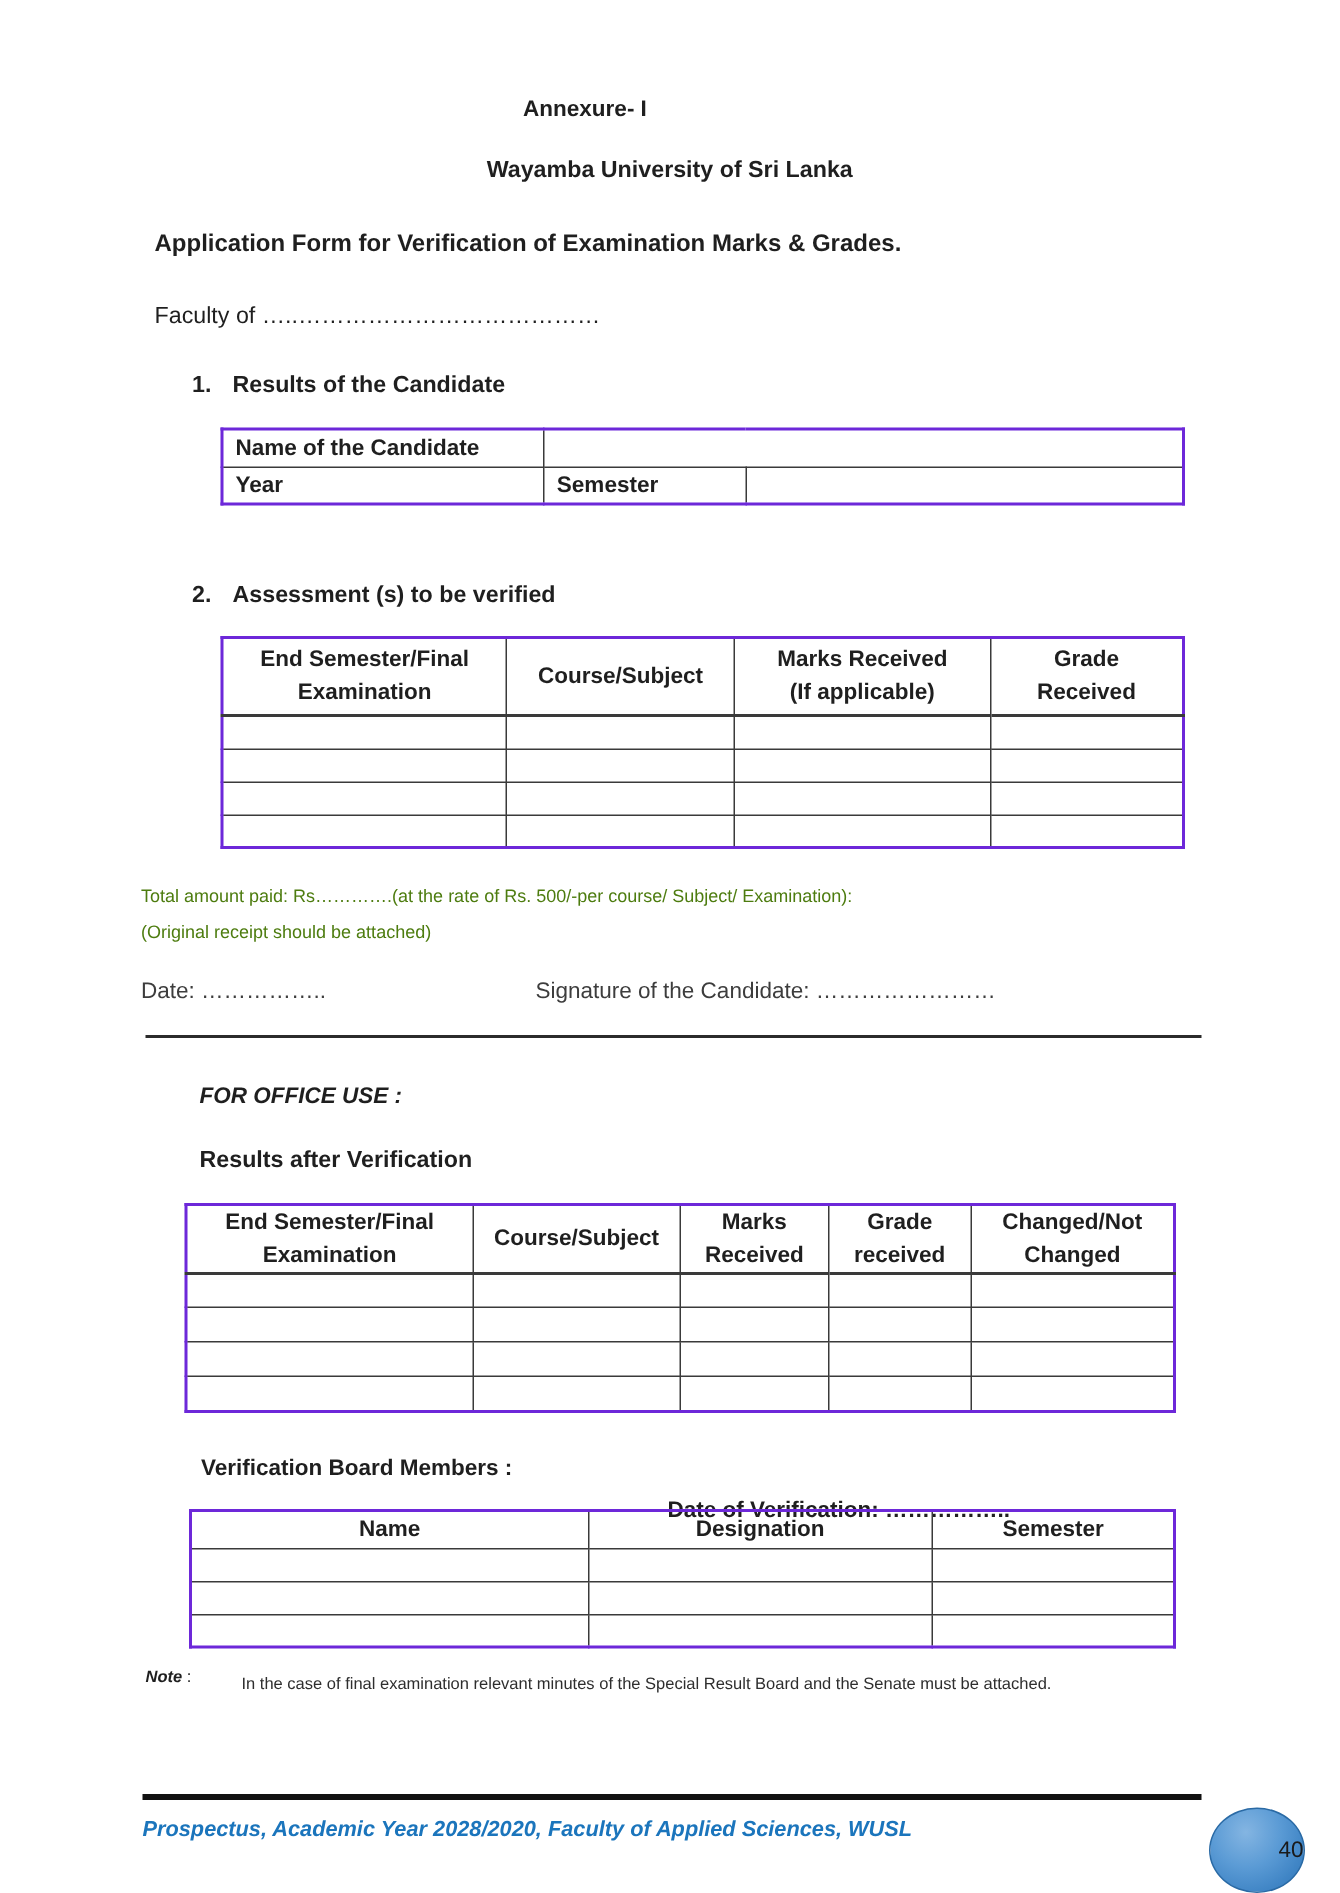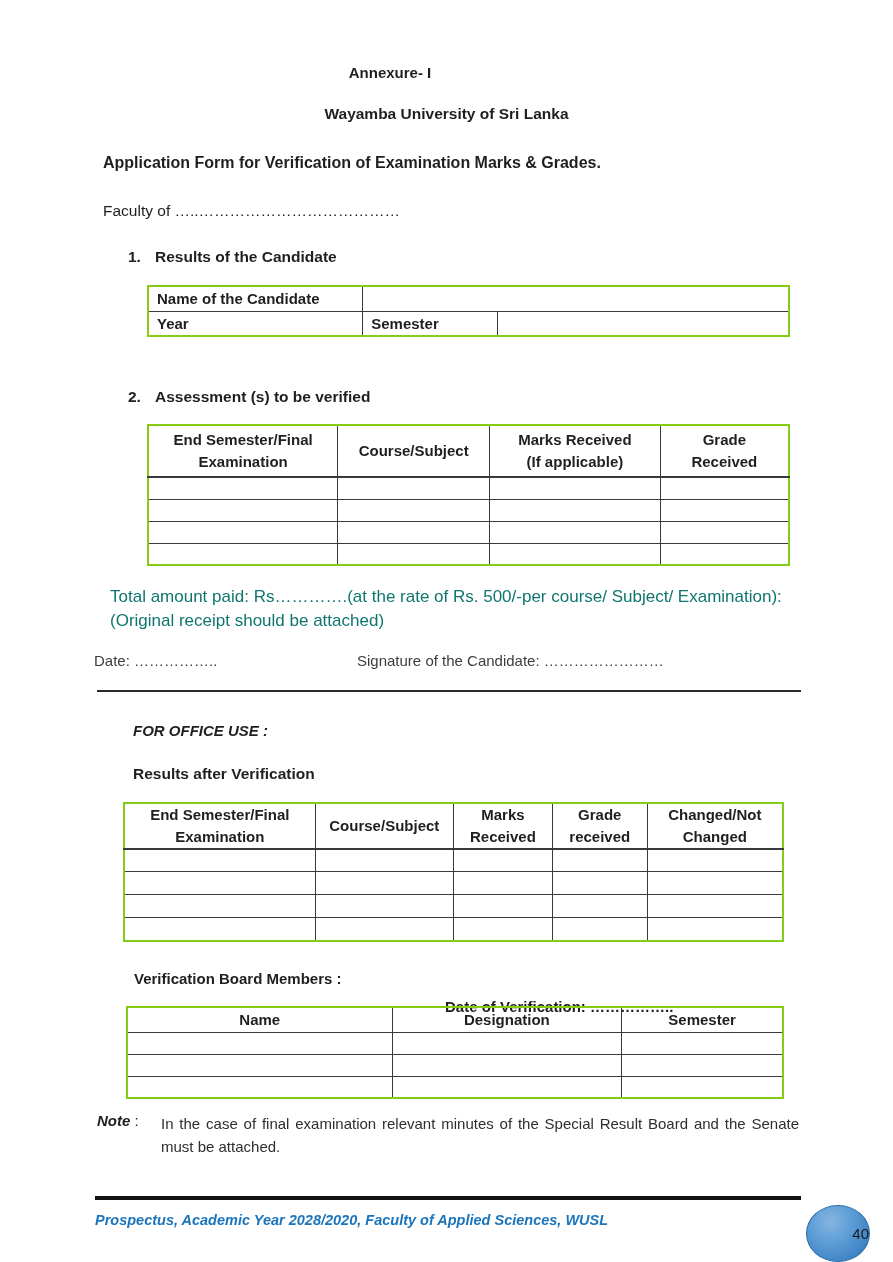--- a/index.html
+++ b/index.html
@@ -12,47 +12,47 @@
   .annexure{top:64px;left:0;right:113px;text-align:center;font-size:15px;font-weight:700;}
   .uni{top:105px;left:0;width:100%;text-align:center;font-size:15.5px;font-weight:700;}
   .form-title{top:154px;left:103px;font-size:16px;font-weight:700;}
   .faculty{top:202px;left:103px;font-size:15.5px;font-weight:400;}
   .sec-head{font-size:15.5px;font-weight:700;display:flex;}
   .sec-head .num{width:27px;}
   .sec1{top:248px;left:128px;}
   .sec2{top:388px;left:128px;}
 
   table{border-collapse:collapse;table-layout:fixed;}
-  table.doc{border:2px solid #84cc16;}
+  table.doc{border:2px solid #6d28d9;}
   table.doc td,table.doc th{border:1px solid #3a3a3a;padding:0;overflow:hidden;}
   .t-label{font-size:15px;font-weight:700;text-align:left;padding-left:8px !important;vertical-align:middle;}
   .t-head{font-size:15px;font-weight:700;text-align:center;vertical-align:middle;white-space:pre-line;line-height:1.45;}
   .hb td{border-bottom:2px solid #3a3a3a !important;}
 
   .table1{top:285px;left:147px;width:643px;}
   .table1 tr{height:25px;}
   .table2{top:424px;left:147px;width:643px;}
   .table2 tr.hdr{height:52px;}
   .table2 tr.row{height:22px;}
   .table3{top:802px;left:123px;width:661px;}
   .table3 tr.hdr{height:45px;}
   .table3 tr.row{height:23px;}
   .table4{top:1006px;left:126px;width:658px;}
   .table4 tr.hdr{height:25px;}
   .table4 tr.row{height:22px;}
 
-  .amount{top:585px;left:110px;width:730px;font-size:17px;color:#0f766e;line-height:24px;white-space:nowrap;}
+  .amount{top:585px;left:94px;width:730px;font-size:12px;color:#4d7c0f;line-height:24px;white-space:nowrap;}
   .datesig{top:652px;left:94px;width:700px;height:20px;font-size:15px;color:#3d3d3d;}
   .datesig .sig{position:absolute;left:263px;top:0;}
   .divider{top:690px;left:97px;width:704px;height:2px;background:#2b2b2b;}
   .office-use{top:722px;left:133px;font-size:15px;font-weight:700;font-style:italic;}
   .results{top:765px;left:133px;font-size:15.5px;font-weight:700;}
   .board{top:970px;left:134px;width:660px;height:20px;font-size:15px;font-weight:700;}
   .board .dov{position:absolute;left:311px;top:0;margin-top:28px;}
-  .note{top:1112px;left:97px;width:702px;display:flex;font-size:15px;}
+  .note{top:1112px;left:97px;width:702px;display:flex;font-size:11px;}
   .note .note-label{width:64px;flex:0 0 64px;}
   .note .note-text{flex:1;text-align:justify;line-height:23px;color:#2e2e2e;}
   .footer-line{top:1196px;left:95px;width:706px;height:4px;background:#111;}
   .footer-text{top:1212px;left:95px;font-size:14.5px;font-weight:700;font-style:italic;}
   .badge{
     top:1205px;left:806px;width:62px;height:55px;border-radius:50%;
     border:1px solid #2a6aa5;
     display:flex;align-items:center;justify-content:flex-end;
     font-size:15px;color:#1a1a1a;
   }

